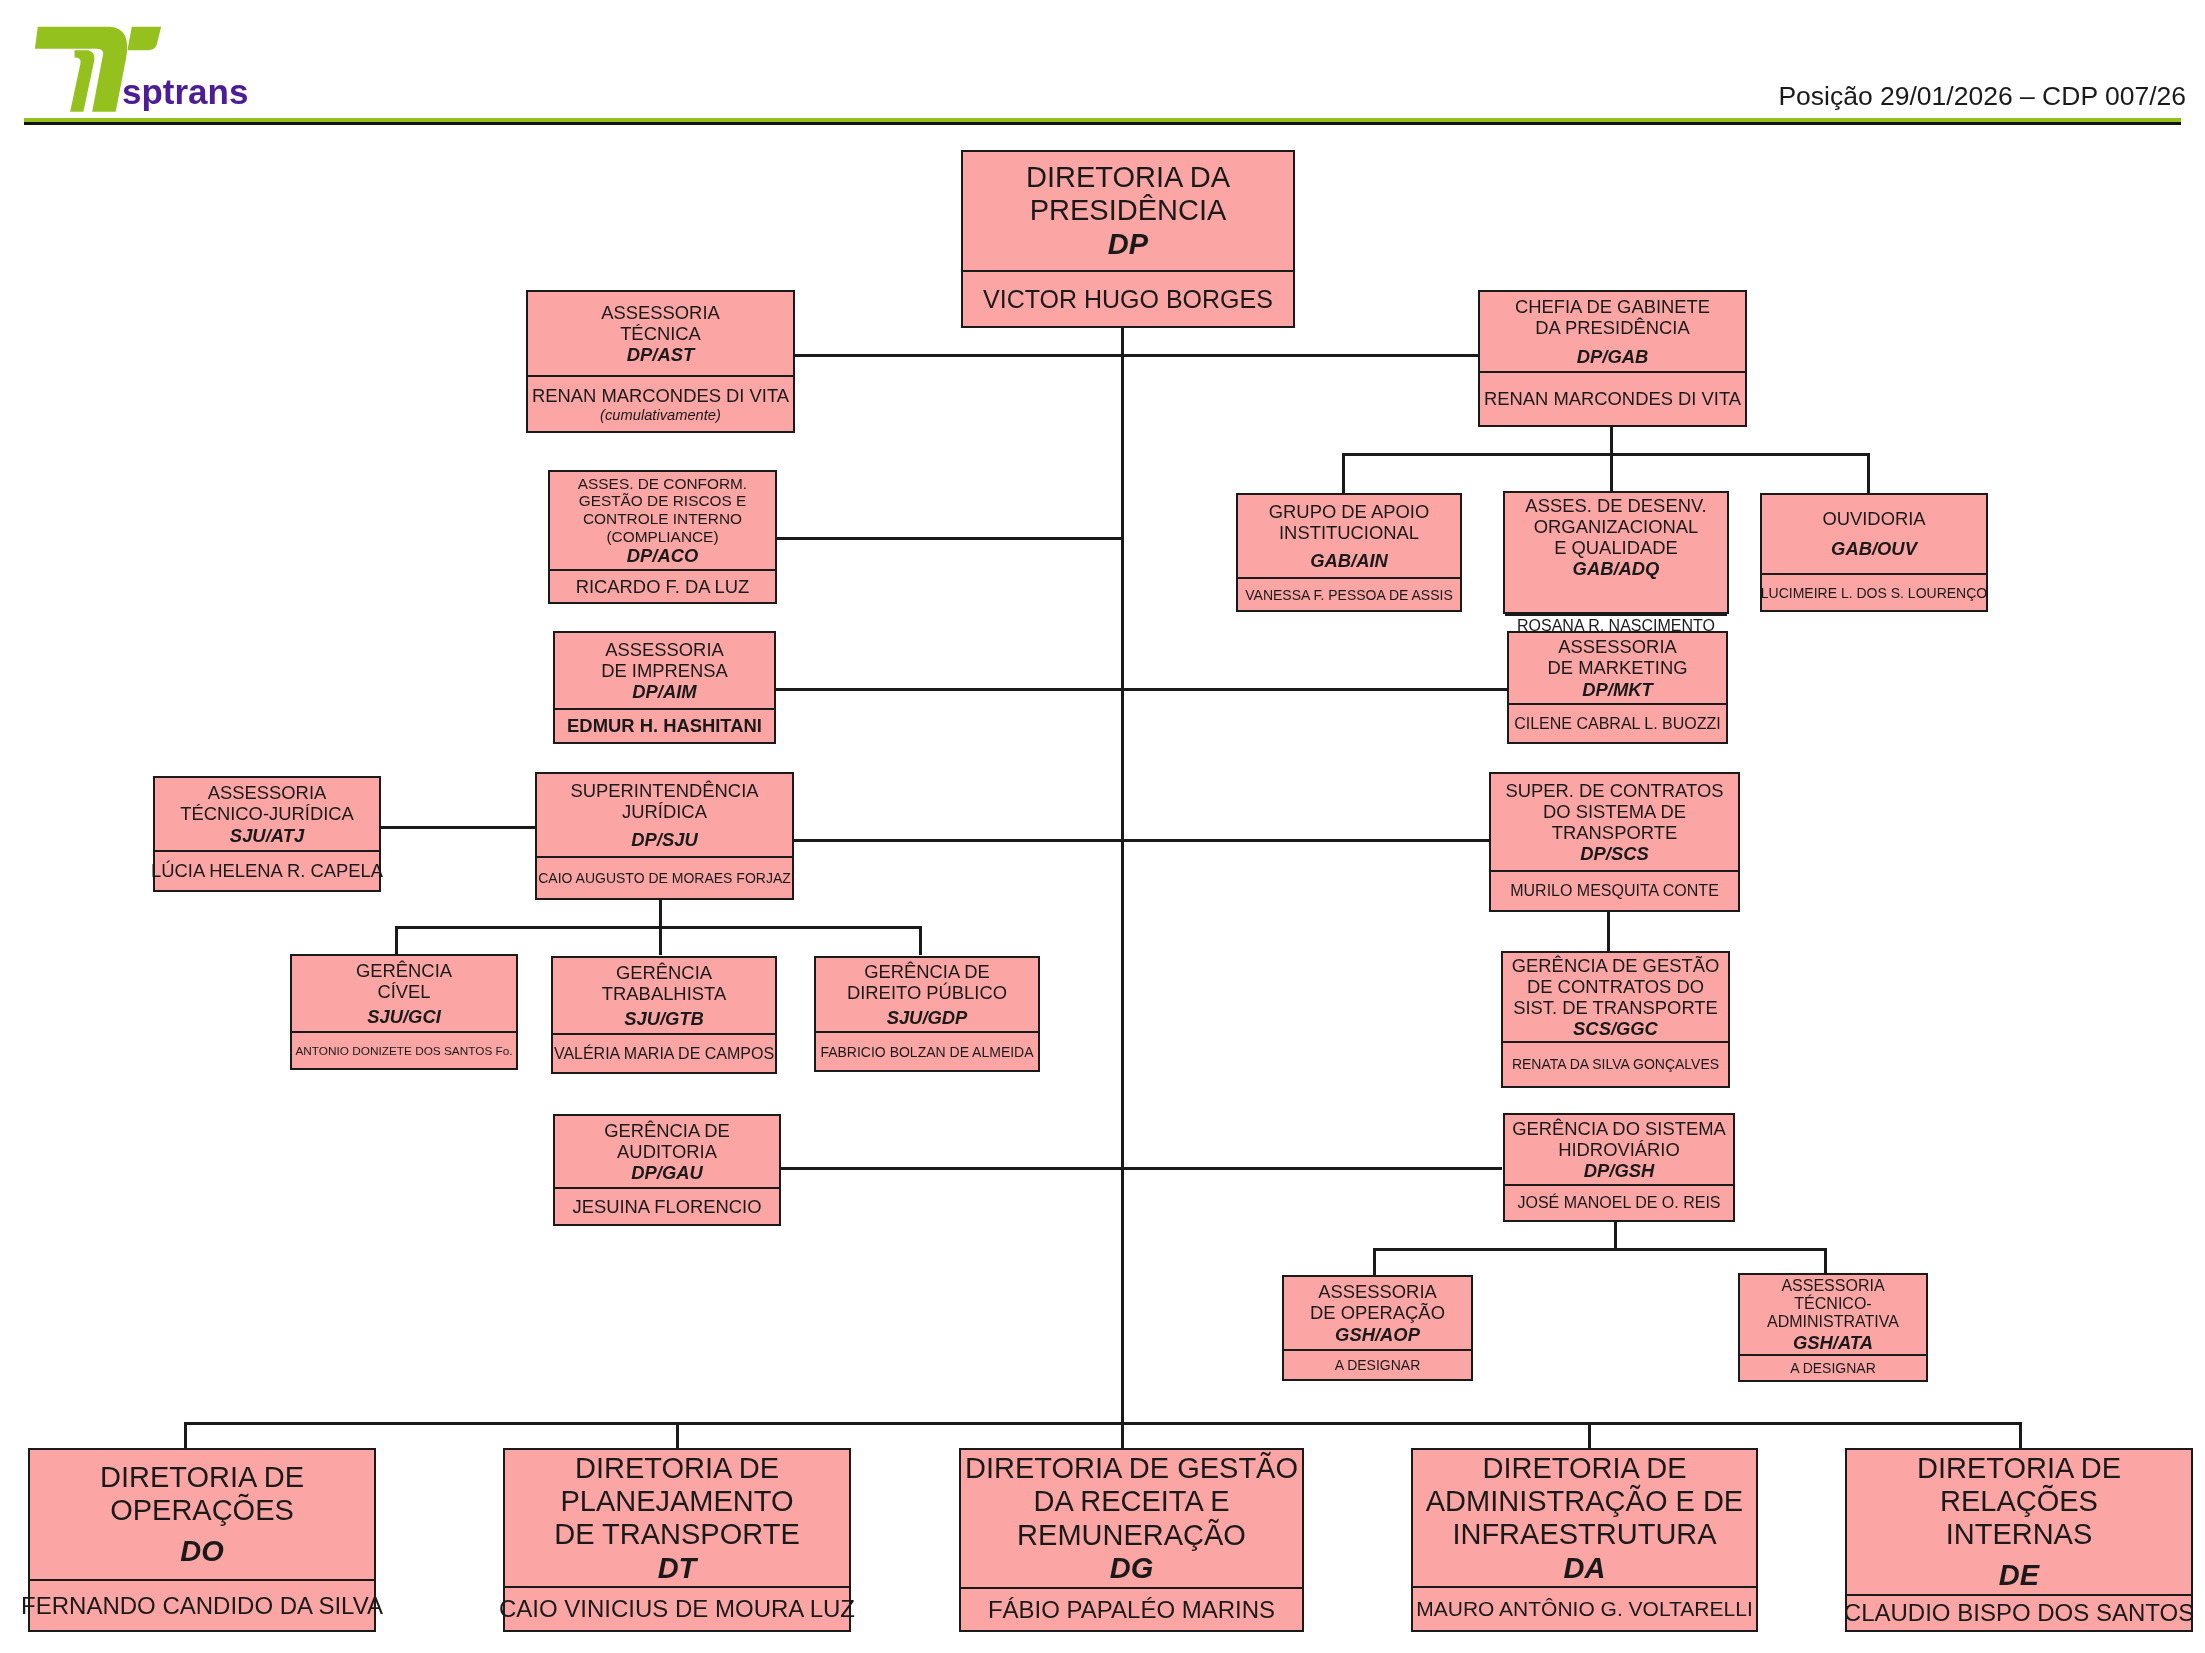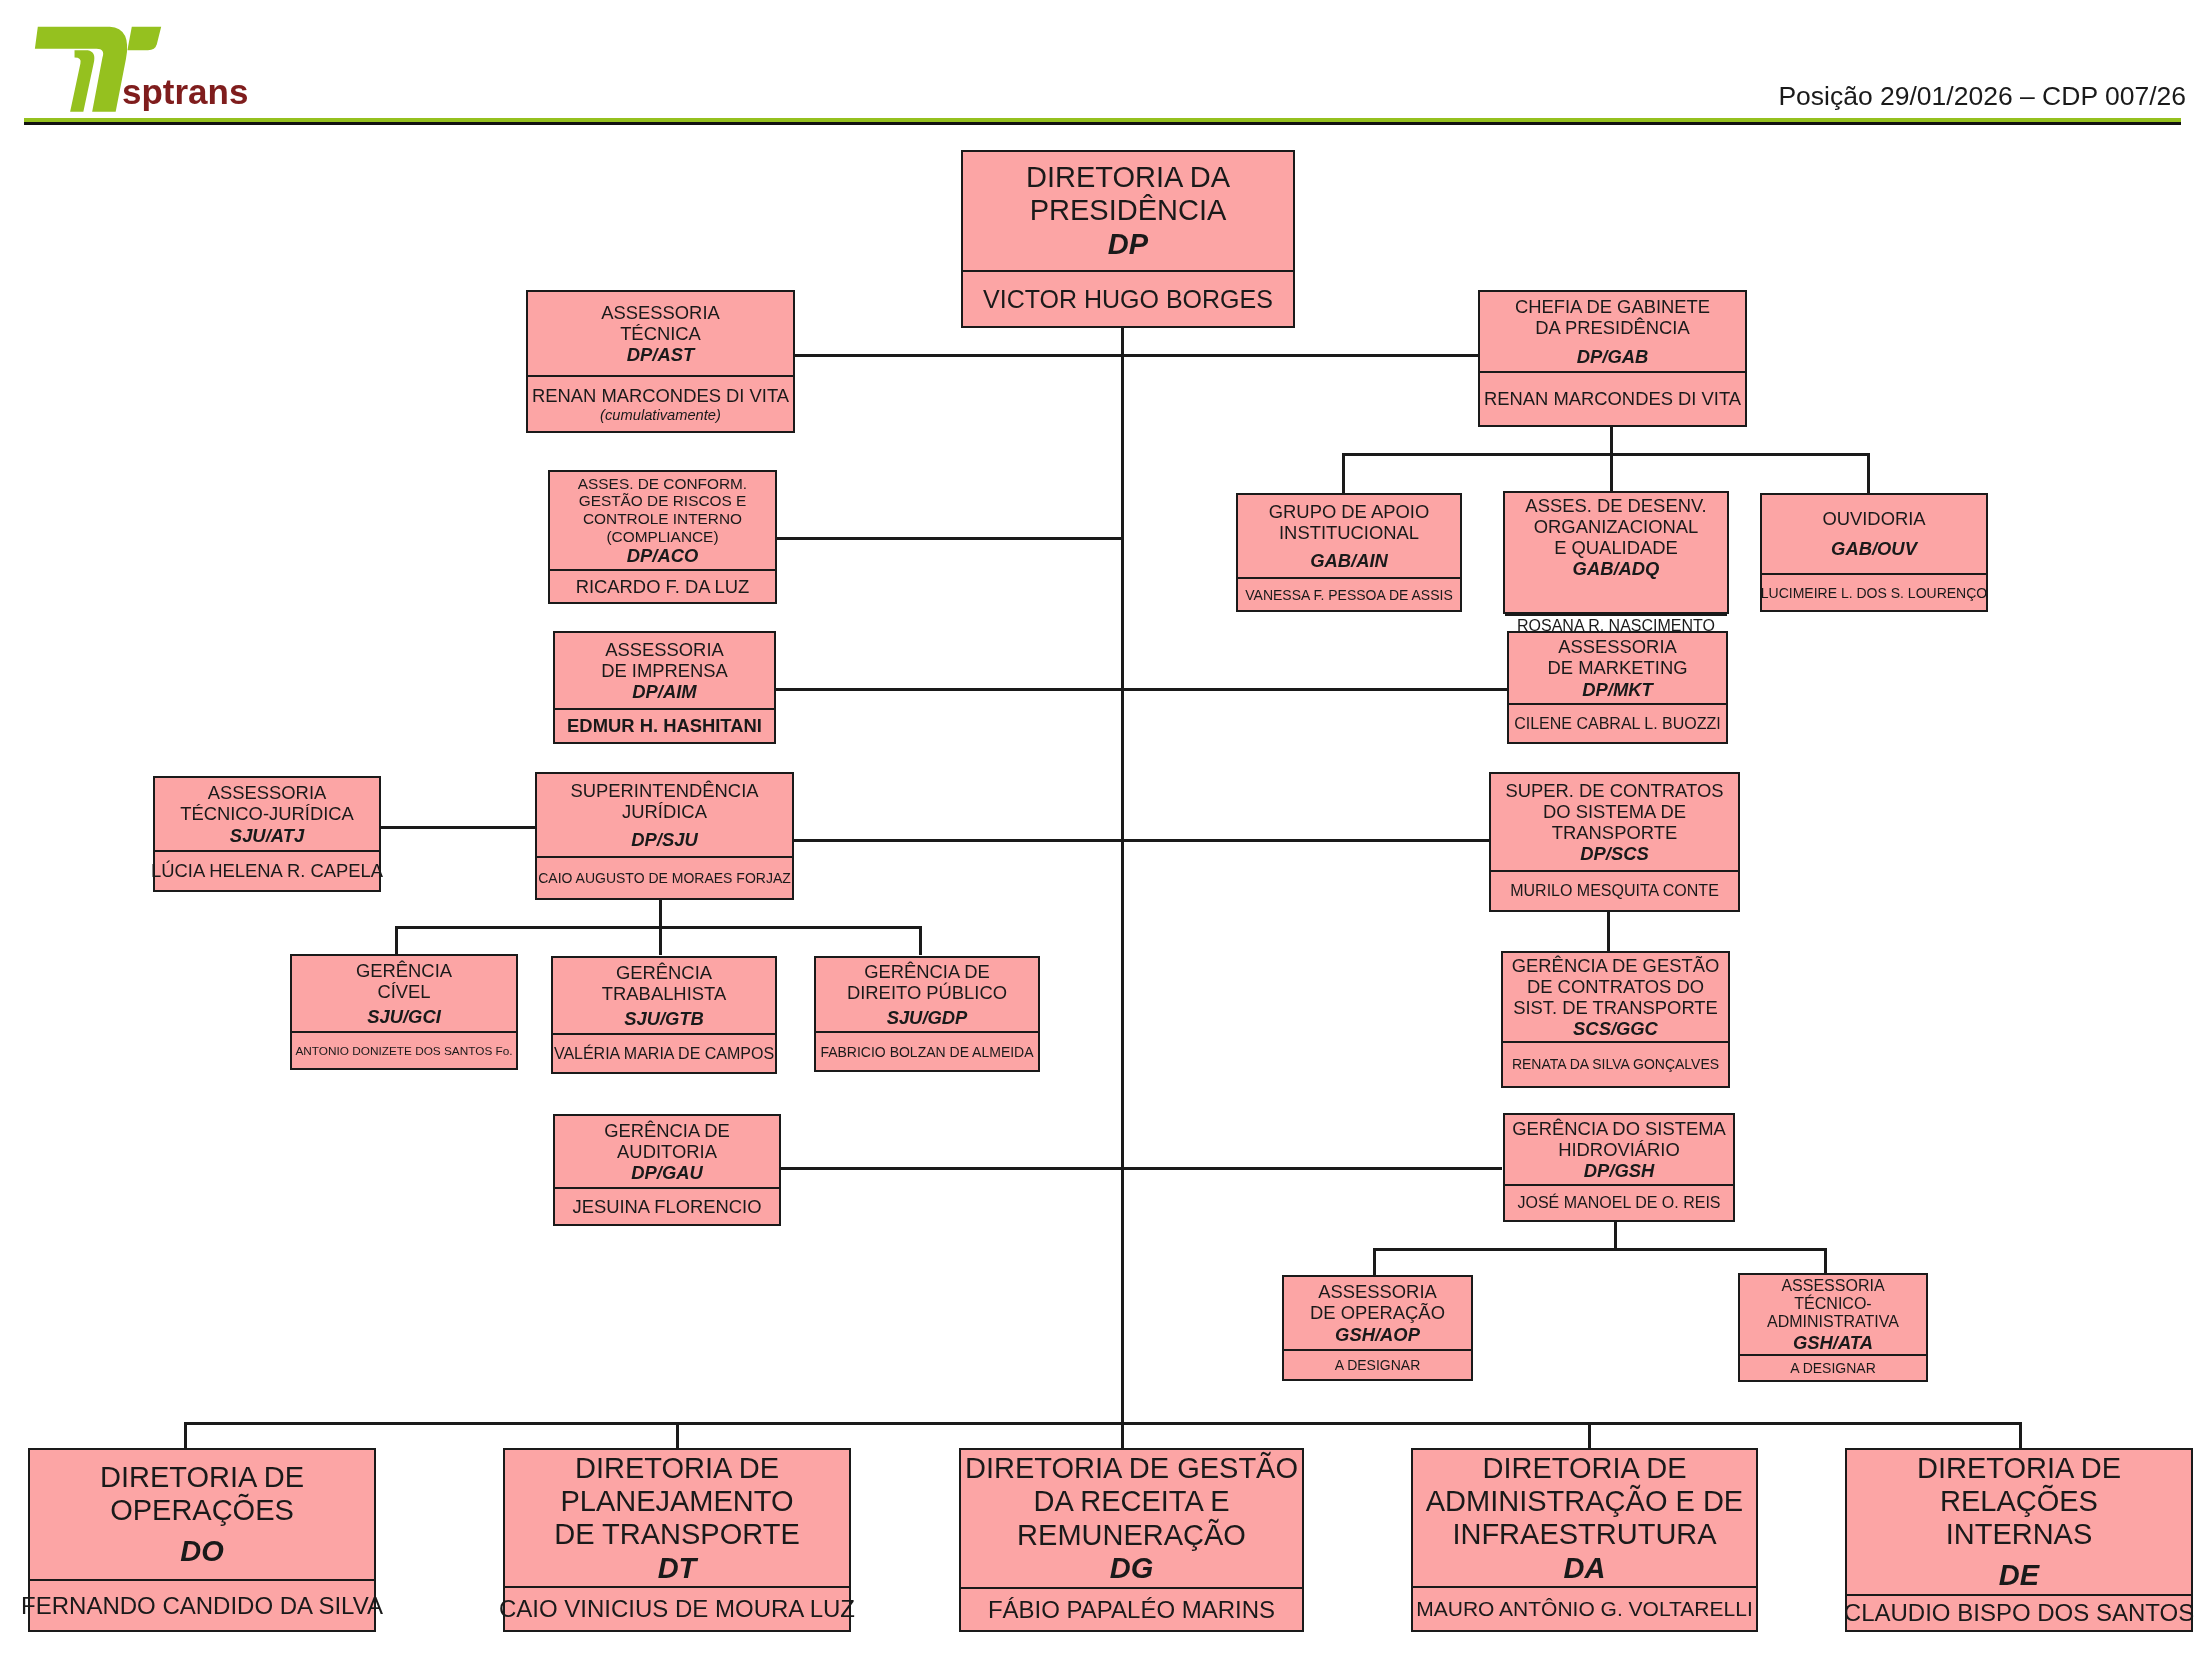--- a/index.html
+++ b/index.html
@@ -1,19 +1,19 @@
 <!DOCTYPE html>
 <html style="font-size:11.8px"><head>
 <meta charset="utf-8">
 <style>
   html, body { margin: 0; padding: 0; background: #ffffff; }
   #canvas { position: relative; width: 2205px; height: 1654px; background: #fff; overflow: hidden;
     font-family: "Liberation Sans", "DejaVu Sans", sans-serif; color: #1a1a1a; }
   .logo { position: absolute; left: 29px; top: 22px; width: 235px; height: 96px; }
-  .brand { position: absolute; left: 122px; top: 72px; font-size: 35px; font-weight: bold; color: #7f1d1d; letter-spacing: 0px; }
+  .brand { position: absolute; left: 122px; top: 72px; font-size: 35px; font-weight: bold; color: #4c1d95; letter-spacing: 0px; }
   .header-pos { position: absolute; right: 19px; top: 81px; font-size: 26.5px; color: #1a1a1a; }
   .rule-green { position: absolute; left: 24px; width: 2157px; top: 118px; height: 3.7px; background: #95c11f; }
   .rule-black { position: absolute; left: 24px; width: 2157px; top: 122px; height: 2.9px; background: #111; }
   .line { position: absolute; background: #1a1a1a; }
   .h { height: 2.9px; }
   .v { width: 2.9px; }
   .box { position: absolute; border: 2.9px solid #1a1a1a; box-sizing: border-box; background: #fca5a5; display: flex; flex-direction: column; }
   .box .top { flex: 1 1 auto; display: flex; flex-direction: column; align-items: center; justify-content: center; text-align: center; line-height: 1.15; padding: 1.5px 2.9px; }
   .box .bottom { border-top: 2.9px solid #1a1a1a; display: flex; flex-direction: column; align-items: center; justify-content: center; text-align: center; padding: 1.5px 1.5px; white-space: nowrap; }
   .box .code { font-weight: bold; font-style: italic; }

